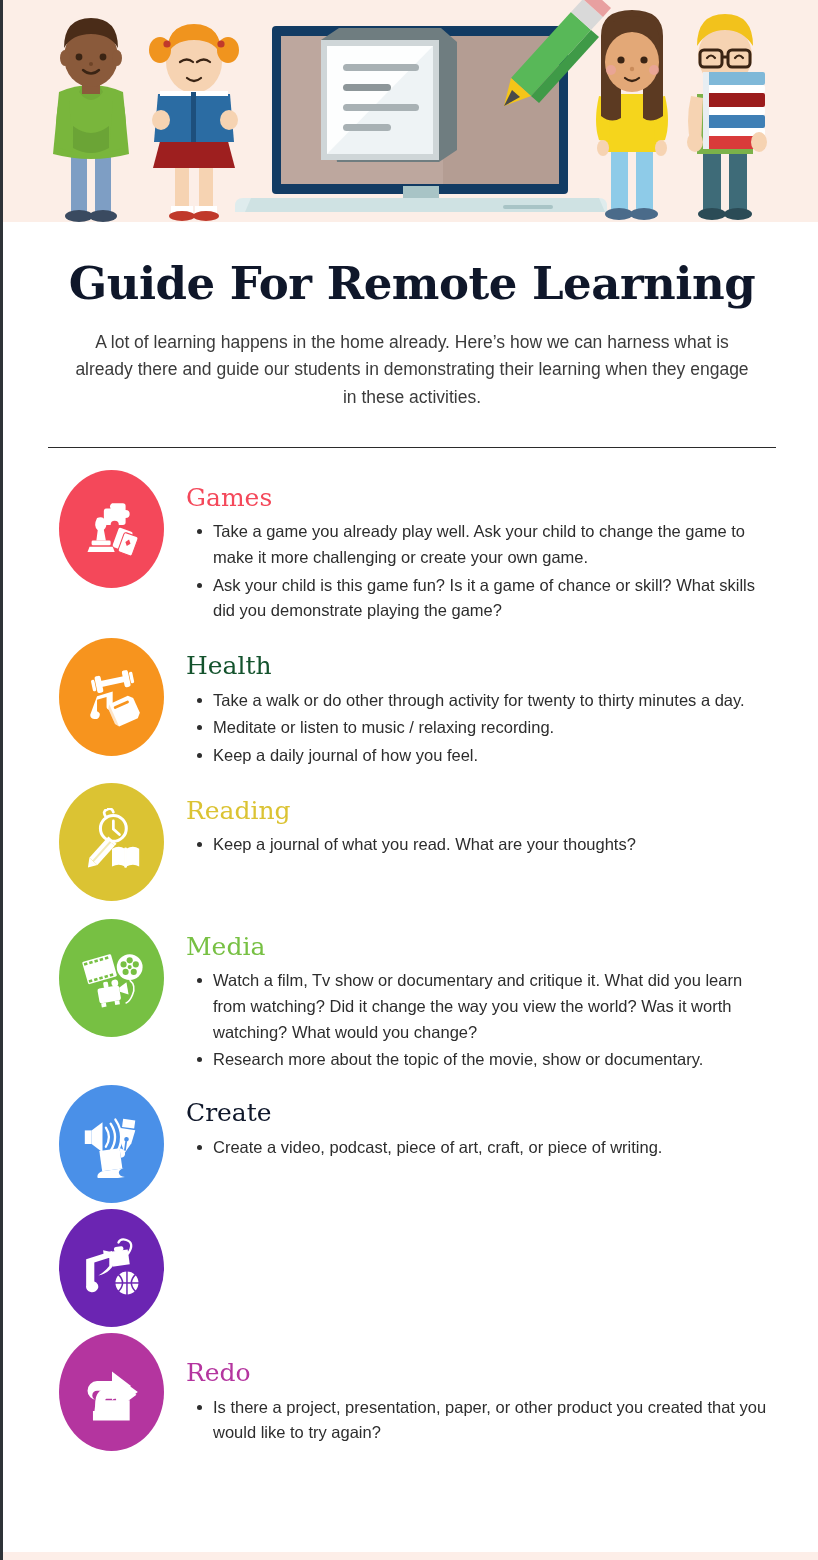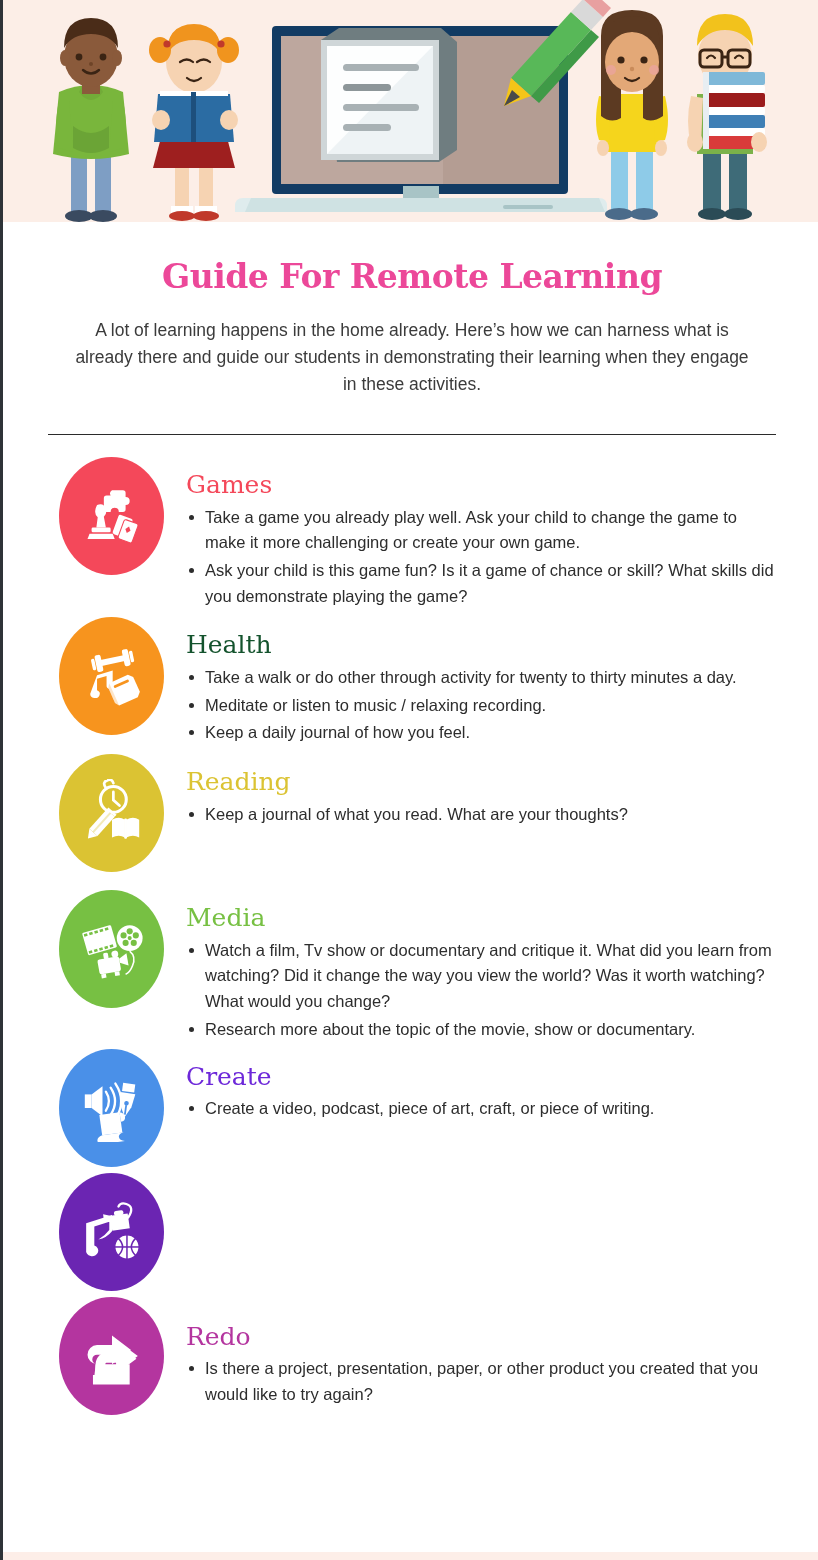--- a/index.html
+++ b/index.html
@@ -30,23 +30,23 @@
   .hero svg { display: block; width: 100%; height: 100%; }
 
   
   .title-block {
     padding: 38px 40px 0 40px;
     text-align: center;
   }
   .main-title {
     font-family: "DejaVu Serif", "Liberation Serif", serif;
     font-weight: 700;
-    font-size: 33px;
+    font-size: 45px;
     letter-spacing: -0.5px;
-    color: #ec4899;
+    color: #0f172a;
     margin: 0 0 22px 0;
     line-height: 1.05;
   }
   .subtitle {
     font-family: "Liberation Sans", sans-serif;
     font-size: 17.5px;
     line-height: 1.55;
     color: #3b3b3b;
     margin: 8px auto;
     max-width: 690px;
@@ -89,21 +89,21 @@
   }
   .section-title {
     font-family: "DejaVu Serif", "Liberation Serif", serif;
     font-size: 25px;
     font-weight: 400;
     margin: 0 0 6px 0;
     line-height: 1.1;
   }
   ul.bullets {
     list-style: none;
-    margin: 0;
+    margin: 8px;
     padding: 0;
   }
   ul.bullets li {
     position: relative;
     padding-left: 19px;
     margin-bottom: 2px;
     font-size: 16.5px;
     line-height: 1.56;
     color: #2d2d2d;
   }
@@ -444,21 +444,21 @@
             </g>
             <g transform="rotate(-8 50 78)">
               <path d="M34 58 h30 v30 h-30 z"></path>
               <path d="M34 88 q-8 2 -8 7 q0 6 8 6 h32 q-8 -2 -8 -7 q0 -5 8 -6 z"></path>
               <path d="M64 58 q7 2 7 8 q0 6 -7 6 z" fill="#ffffff"></path>
             </g>
           </g>
         </svg>
       </div>
       <div class="section-body">
-        <h2 class="section-title" style="color:#6d28d9">Create</h2>
+        <h2 class="section-title" style="color:#0f172a">Create</h2>
         <ul class="bullets">
           <li>Create a video, podcast, piece of art, craft, or piece of writing.</li>
         </ul>
       </div>
     </div>
 
     <div class="section s-practice">
       <div class="icon-badge" style="background:#6b25b2">
         <svg viewBox="0 0 100 100">
           <g fill="#ffffff">

